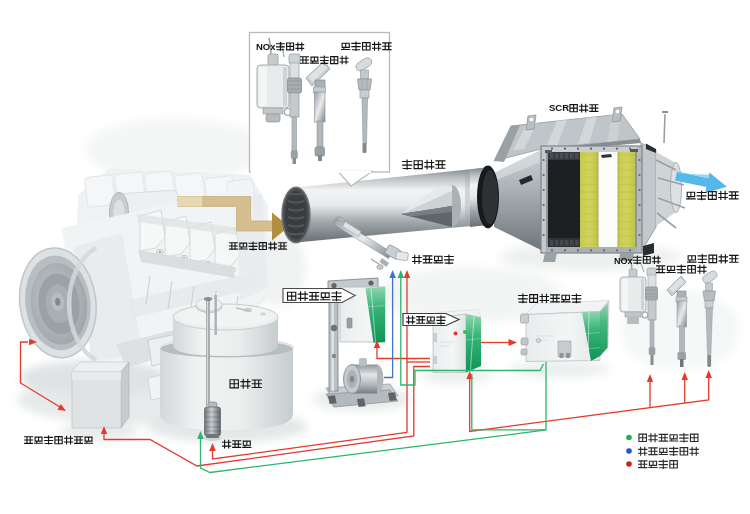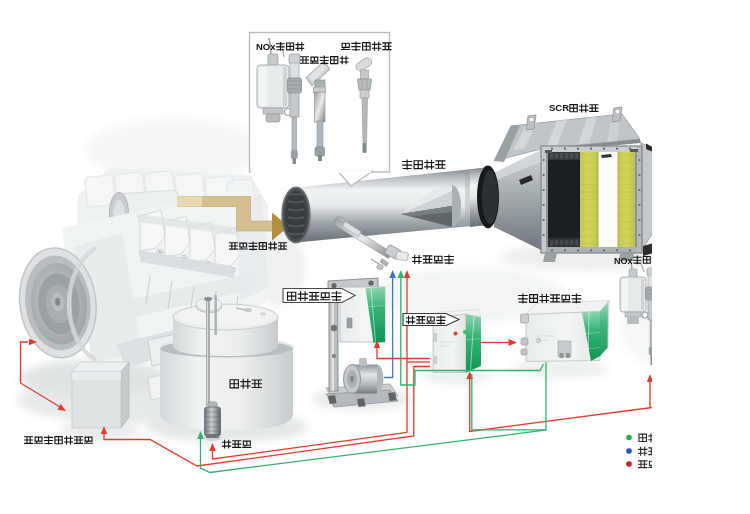--- a/index.html
+++ b/index.html
@@ -1,15 +1,15 @@
 <!DOCTYPE html>
 <html><head><meta charset="utf-8"><title>SCR</title>
 <style>
 html,body{margin:0;padding:0;background:#fff;}
-#c{position:relative;width:652px;height:514px;overflow:hidden;}
+#c{position:relative;width:750px;height:514px;overflow:hidden;}
 </style></head><body>
 <div id="c">
 <svg width="750" height="514" viewBox="0 0 750 514">
 <defs>
 <filter id="soft" x="-50%" y="-50%" width="200%" height="200%">
           <feGaussianBlur stdDeviation="5"></feGaussianBlur>
         </filter>
 <filter id="soft2" x="-50%" y="-50%" width="200%" height="200%">
           <feGaussianBlur stdDeviation="2.5"></feGaussianBlur>
         </filter>

